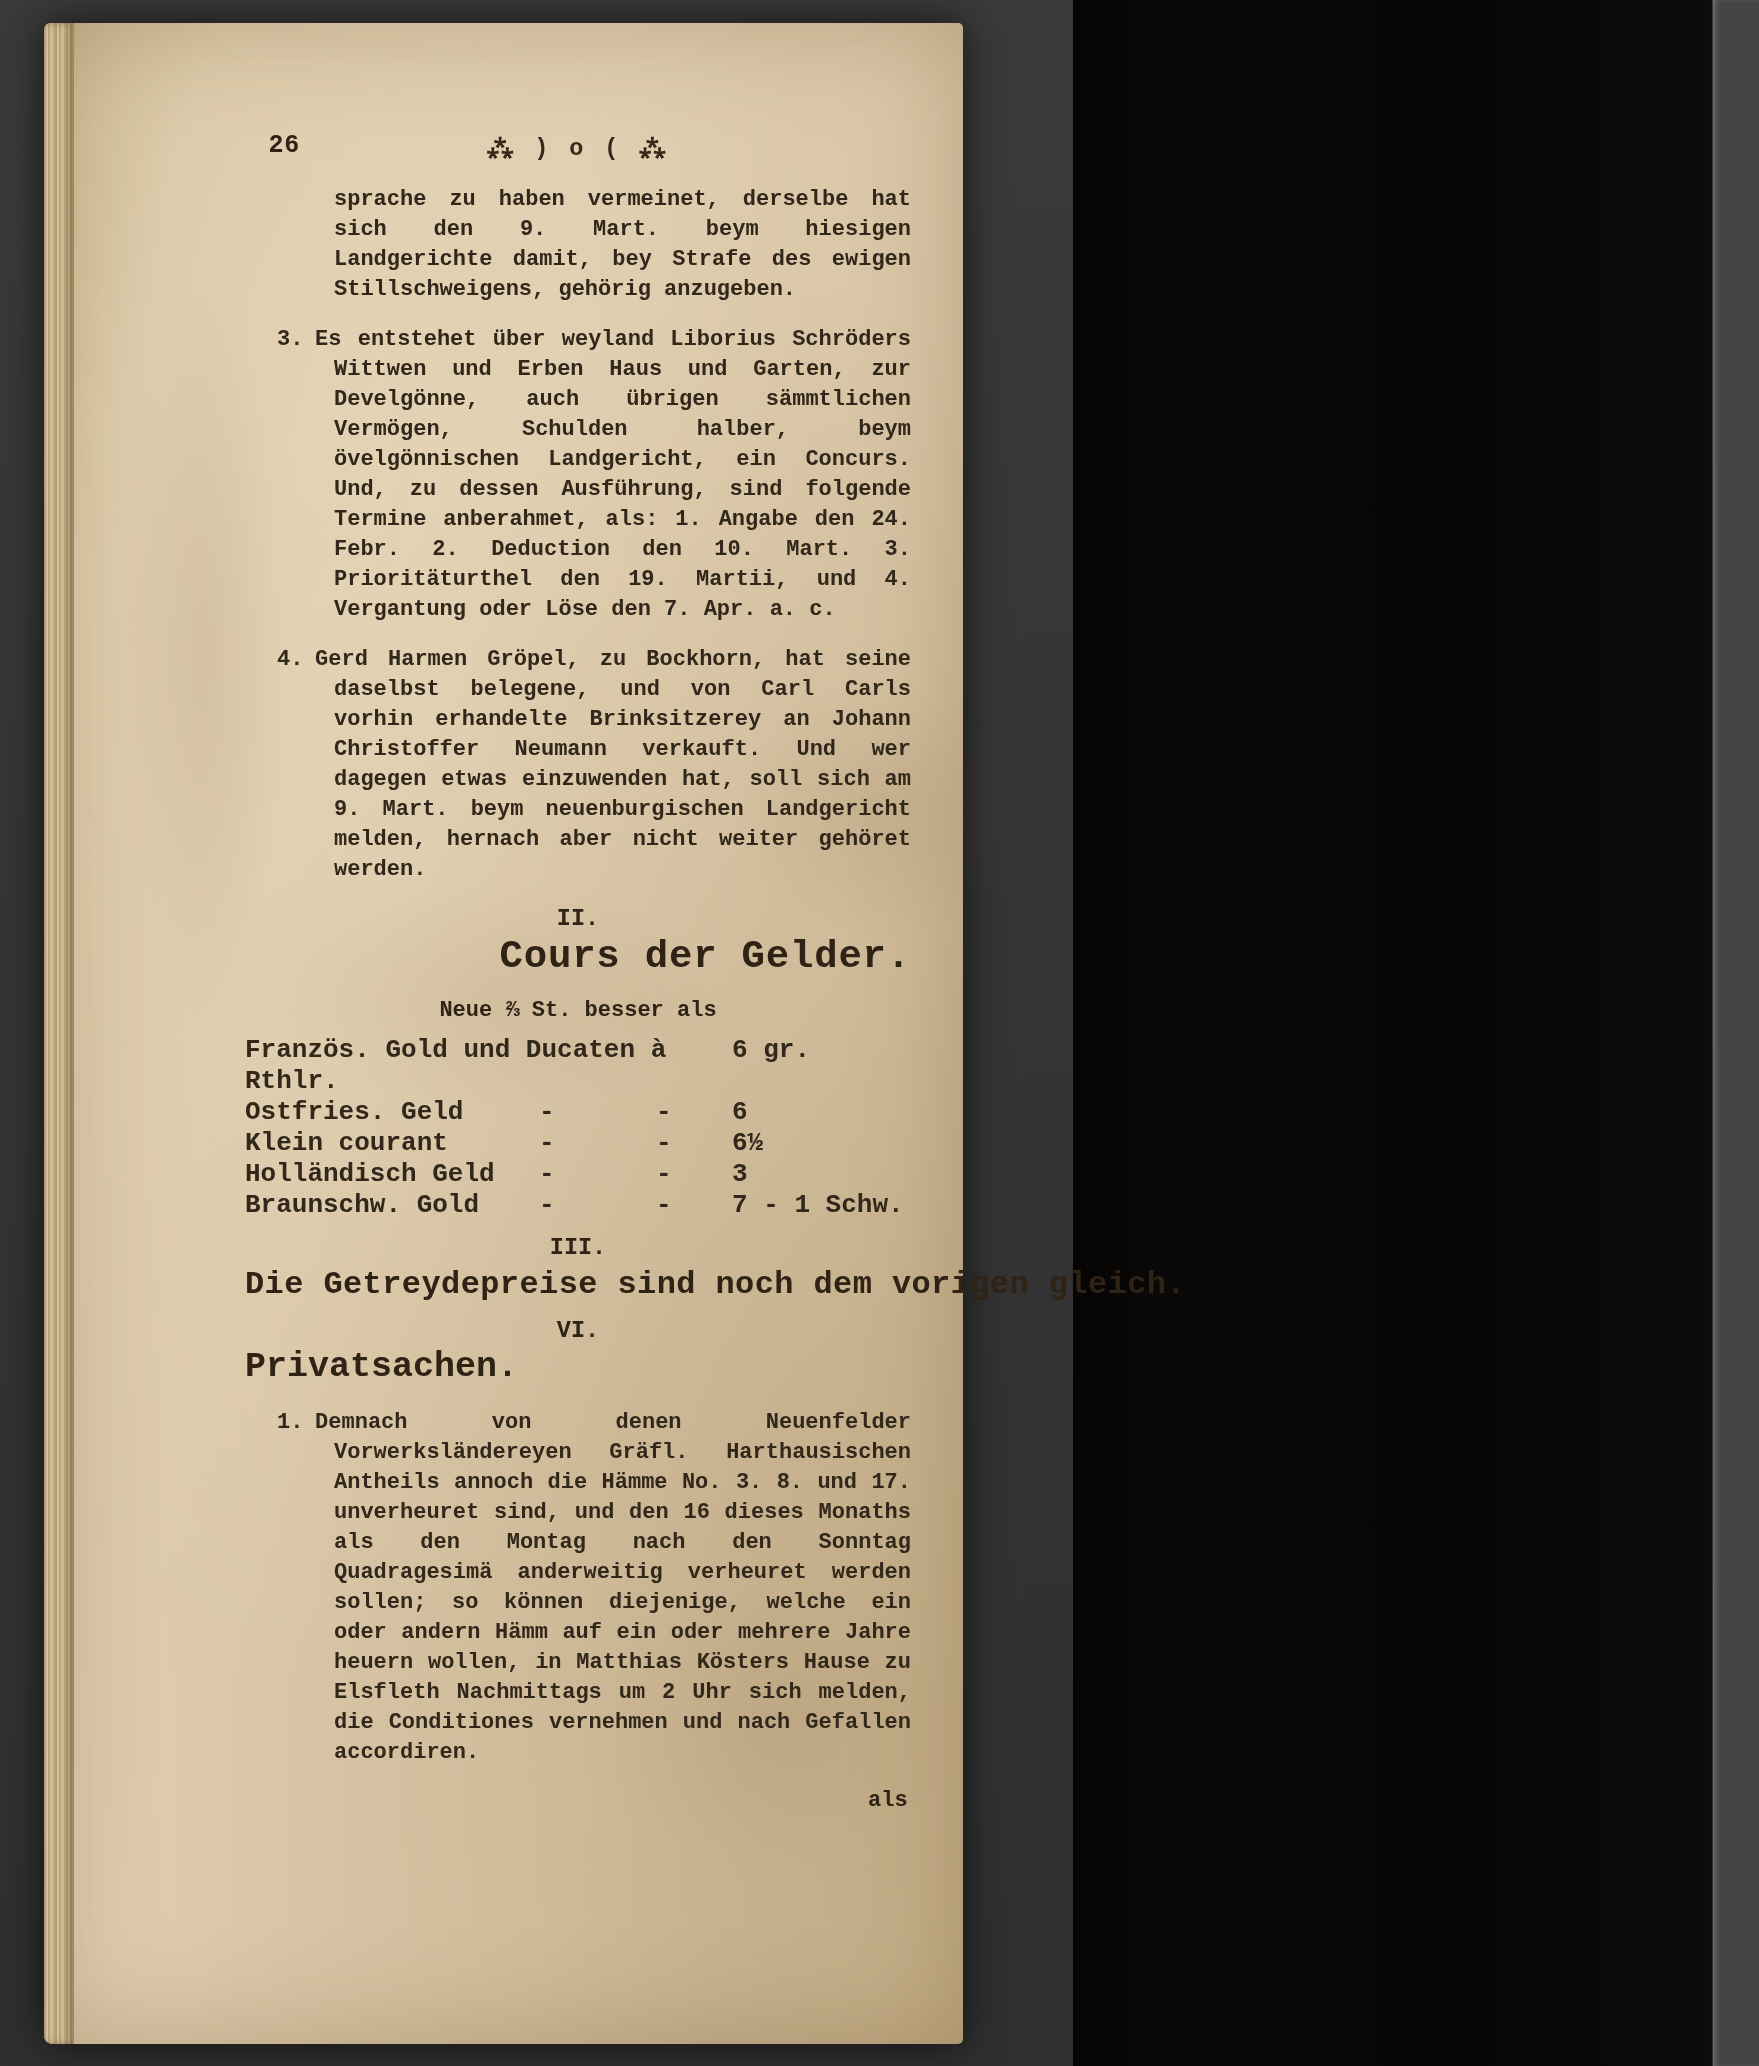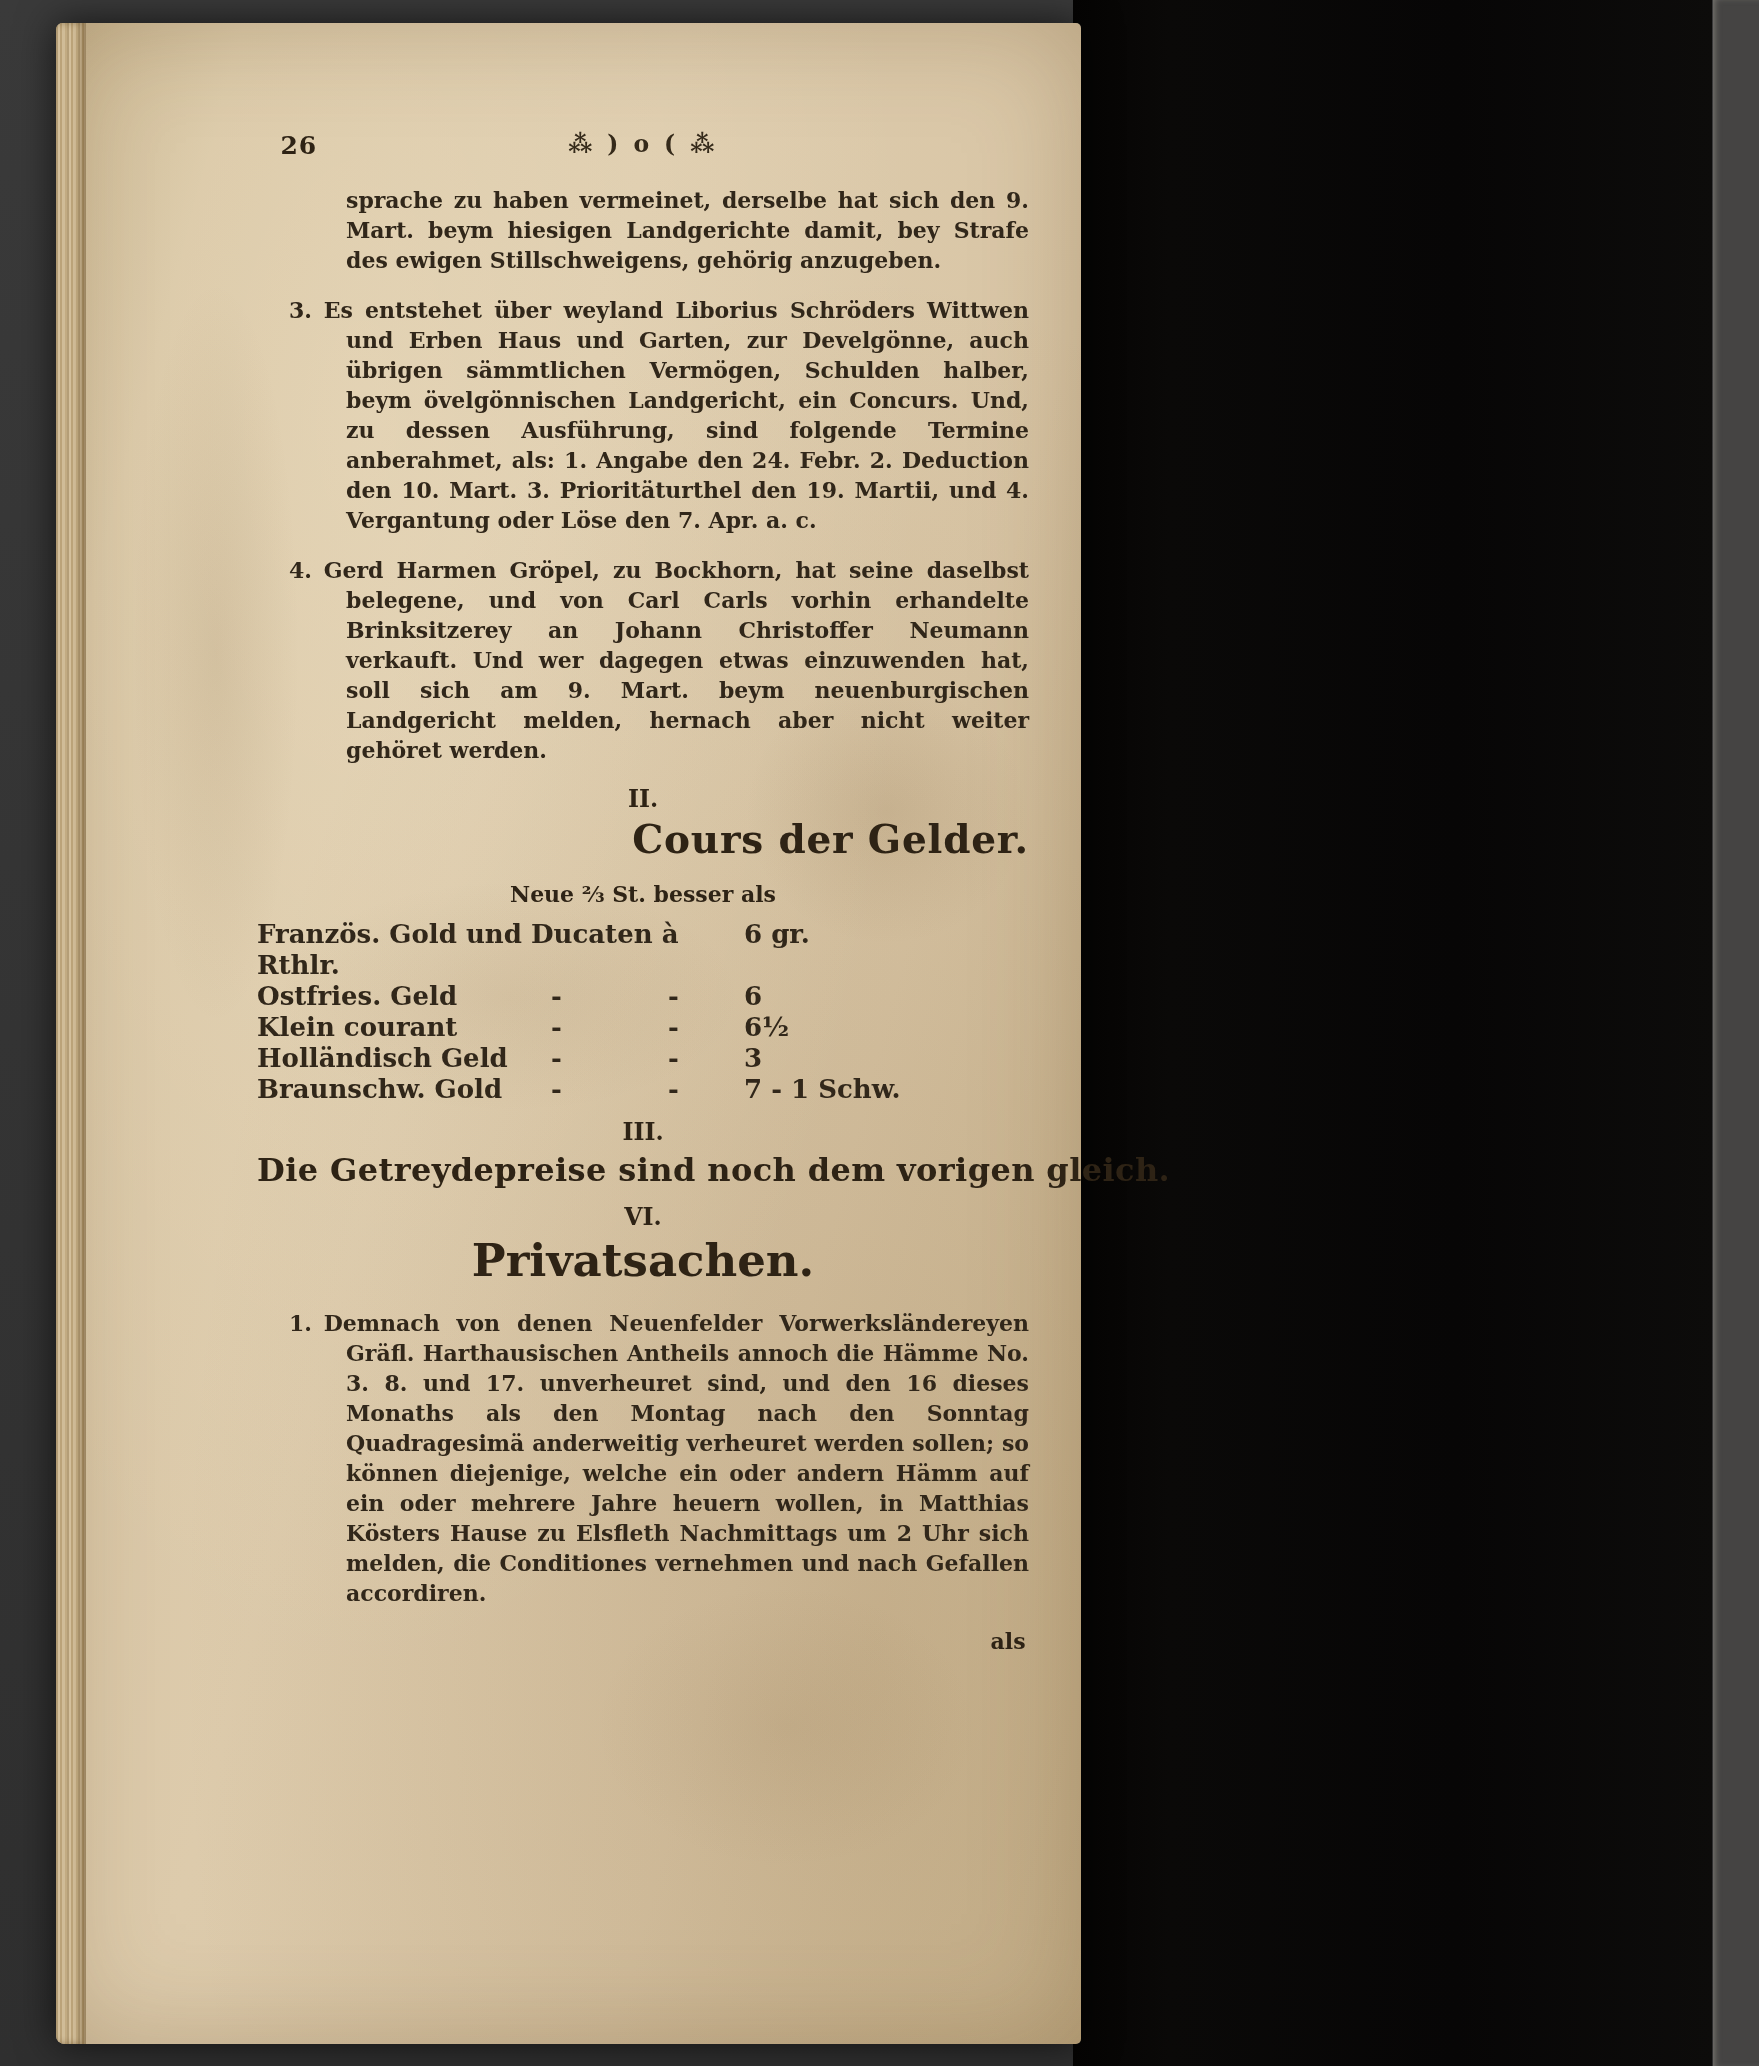--- a/index.html
+++ b/index.html
@@ -14,27 +14,28 @@
   .black-band {
     position:absolute; left:1073px; top:0; width:639px; height:100%;
     background:linear-gradient(90deg,#050403 0%,#0a0908 15%,#070606 60%,#0d0c0b 100%);
   }
   .right-strip {
     position:absolute; left:1713px; top:0; width:47px; height:100%;
     background:#454443;
     box-shadow:inset 4.2px 0 6.7px -2.5px #7a7872;
   }
   .page {
-    position:absolute; left:56px; top:22.7px; width:1025px; height:2021px;
+    position:absolute; left:44px; top:22.7px; width:919px; height:2021px;
     background:
       radial-gradient(ellipse at 30% 20%, rgba(255,245,220,0.25) 0%, rgba(255,245,220,0) 55%),
       radial-gradient(ellipse at 80% 80%, rgba(120,85,40,0.18) 0%, rgba(120,85,40,0) 60%),
       linear-gradient(105deg,#c6b28c 0%,#d7c4a2 12%,#ddcbac 40%,#d9c6a6 70%,#ccb893 100%);
     border-radius:6.7px 5px 5px 8.4px;
     box-shadow:0 0 38px rgba(0,0,0,0.65), inset 0 0 109px rgba(95,65,25,0.28);
+    font-family:Liberation Mono, monospace;
   }
   .page-edges {
     position:absolute; left:0; top:0; bottom:0; width:30px;
     background:repeating-linear-gradient(90deg,
       #b49e77 0 1.7px,#d4c09c 1.7px 4.2px,#bba379 4.2px 5.9px,#d0bc97 5.9px 9.2px,#c2ab82 9.2px 11px);
     border-radius:6.7px 0 0 8.4px;
     box-shadow:inset -5px 0 7.6px rgba(80,55,20,0.45);
   }
   .stain { position:absolute; pointer-events:none; }
   .stain.s1 { left:688px; top:654px; width:285px; height:269px;
@@ -77,21 +78,21 @@
   .crow { display:flex; font-size:26px; font-weight:bold; line-height:31px; color:#31271a; }
   .crow .lab { width:294px; }
   .crow .d1 { width:117px; }
   .crow .d2 { width:76px; }
   .crow.wide .lab { width:487px; }
 
   .grain-title {
     text-align:center; font-size:32px; font-weight:bold;
     white-space:nowrap; margin-top:5px; letter-spacing:0.4px;
   }
-  .privat-title { text-align:center; font-size:45px; font-weight:bold; margin-top:3.4px; margin-bottom:21px; }
+  .privat-title { font-size:35px; font-weight:bold; margin-top:3.4px; margin-bottom:21px; }
 
   .catchword { text-align:right; font-size:22px; font-weight:bold; padding-right:3.4px; margin-top:0px; }
 </style>
 </head>
 <body>
 
 <div class="scene">
   <div class="black-band"></div>
   <div class="right-strip"></div>
 

